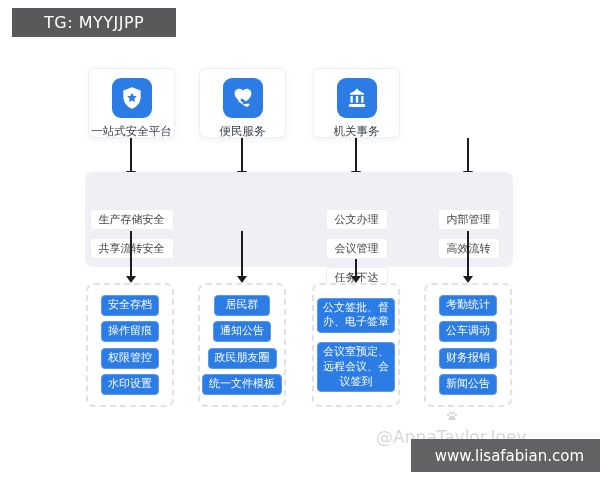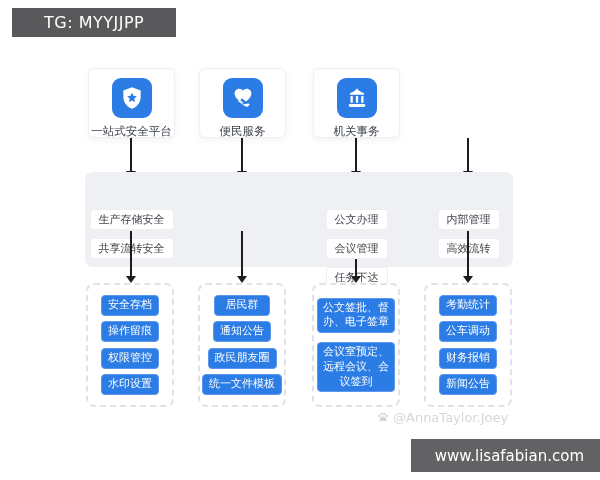--- a/index.html
+++ b/index.html
@@ -34,21 +34,21 @@
 
   .featbox{position:absolute;top:283px;width:88px;height:124px;background:#fff;
     border:2px dashed #dfe3e9;border-radius:8px;box-sizing:border-box;
     display:flex;flex-direction:column;align-items:center;justify-content:space-evenly;padding:4px 0;}
   .pill{background:var(--accent-blue);border:1px solid #5b97ef;color:#fff;font-size:11px;
     border-radius:4px;padding:2px 6px;text-align:center;line-height:1.35;min-width:56px;
     box-sizing:border-box;}
   .pill.wide{width:78px;min-width:0;padding:2px 3px;text-align:center;}
 
   .wm{position:absolute;left:376px;top:410px;display:flex;align-items:center;gap:4px;
-    color:#d7d7d7;font-size:13px;}
+    color:#d7d7d7;font-size:17px;flex-direction:column;}
   .wm svg{width:13px;height:13px;}
 
   .footer{position:absolute;right:0;top:439px;height:33px;background:var(--footer-gray);
     color:#fff;display:flex;align-items:center;padding:0 16px 0 24px;font-size:15px;}
 </style>
 </head>
 <body>
 
 <div class="stage">
 

